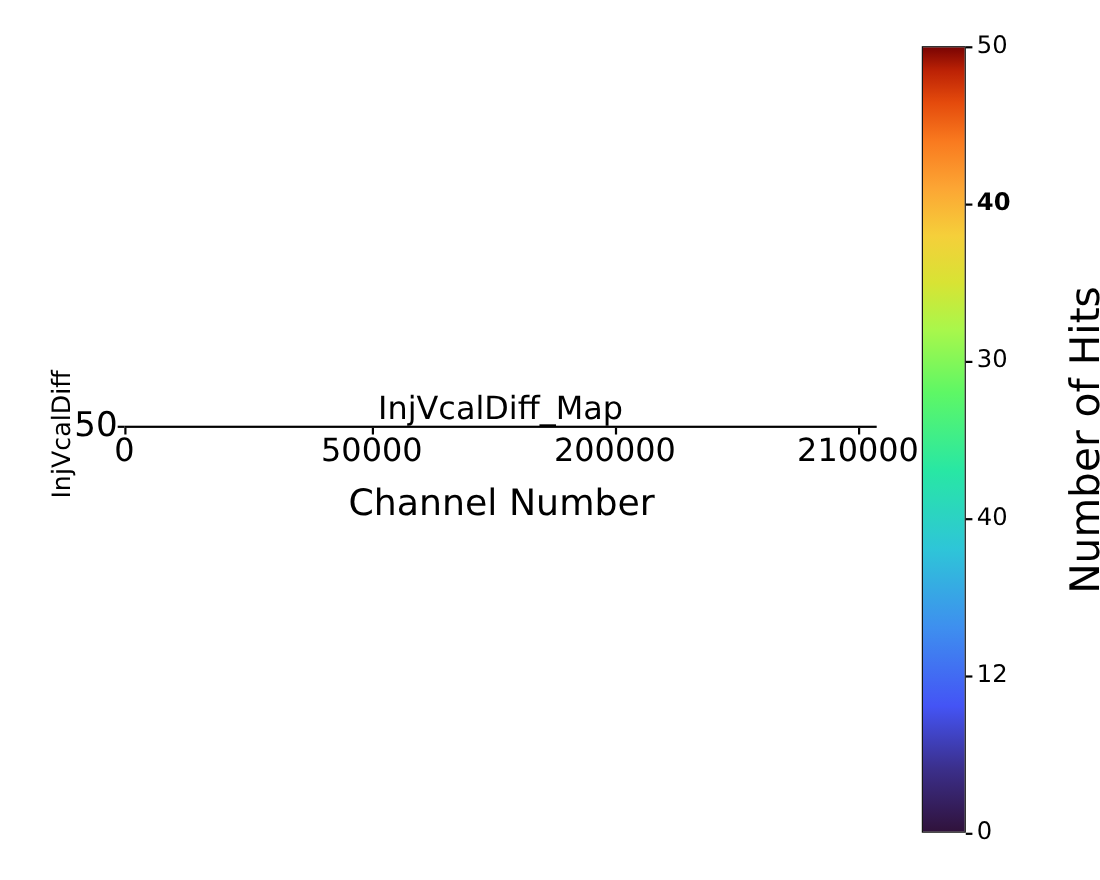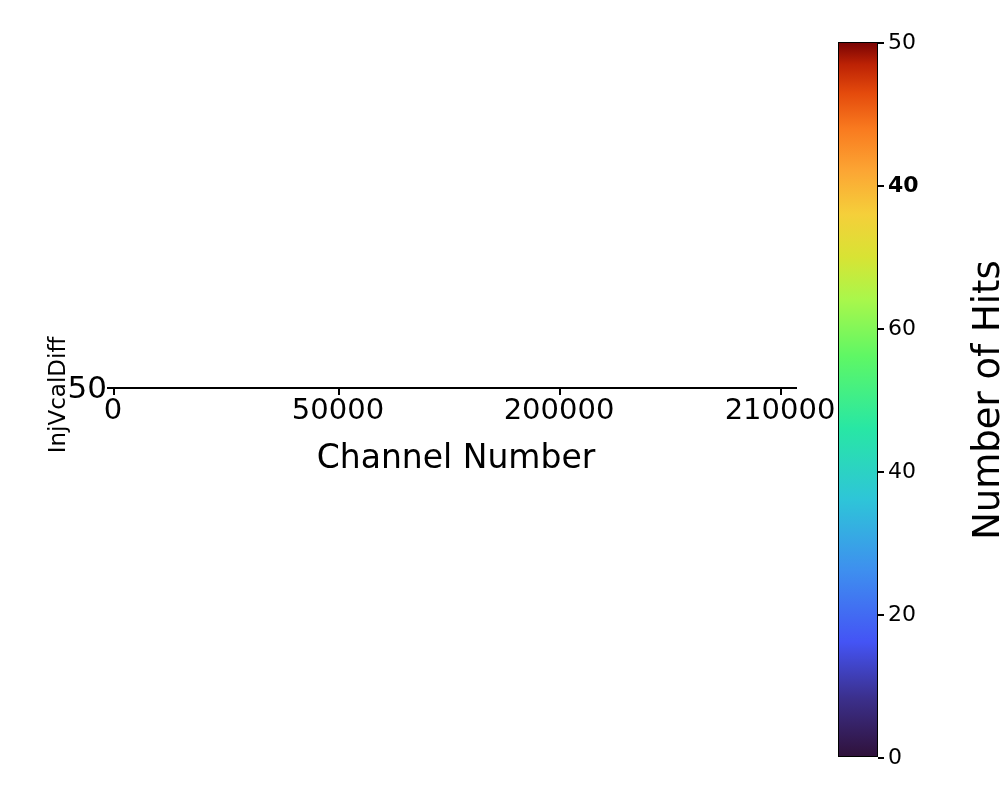--- a/index.html
+++ b/index.html
@@ -190,38 +190,39 @@
     <div class="xtick-mark" style="left:446px;"></div>
     <div class="xtick-label" style="left:446px;">200000</div>
 
     <div class="xtick-mark" style="left:667px;"></div>
     <div class="xtick-label" style="left:667px;">210000</div>
 
     <div class="ytick-mark" style="top:0px;"></div>
     <div class="ytick-label" style="top:0px;">50</div>
   </div>
 
+  <div id="plot-title">InjVcalDiff_Map</div>
 
   <div id="xlabel">Channel Number</div>
   <div id="ylabel">InjVcalDiff</div>
 
   <div id="colorbar">
     <div id="colorbar-gradient"></div>
 
     <div class="cbtick-mark" style="top:715px;"></div>
     <div class="cbtick-label" style="top:715px;">0</div>
 
     <div class="cbtick-mark" style="top:572px;"></div>
-    <div class="cbtick-label" style="top:572px;">20</div>
+    <div class="cbtick-label" style="top:572px;">12</div>
 
     <div class="cbtick-mark" style="top:429px;"></div>
     <div class="cbtick-label" style="top:429px;">40</div>
 
     <div class="cbtick-mark" style="top:286px;"></div>
-    <div class="cbtick-label" style="top:286px;">60</div>
+    <div class="cbtick-label" style="top:286px;">30</div>
 
     <div class="cbtick-mark" style="top:143px;"></div>
     <div class="cbtick-label" style="top:143px;font-weight:bold;">40</div>
 
     <div class="cbtick-mark" style="top:0px;"></div>
     <div class="cbtick-label" style="top:0px;">50</div>
   </div>
 
   <div id="cb-label">Number of Hits</div>
 

